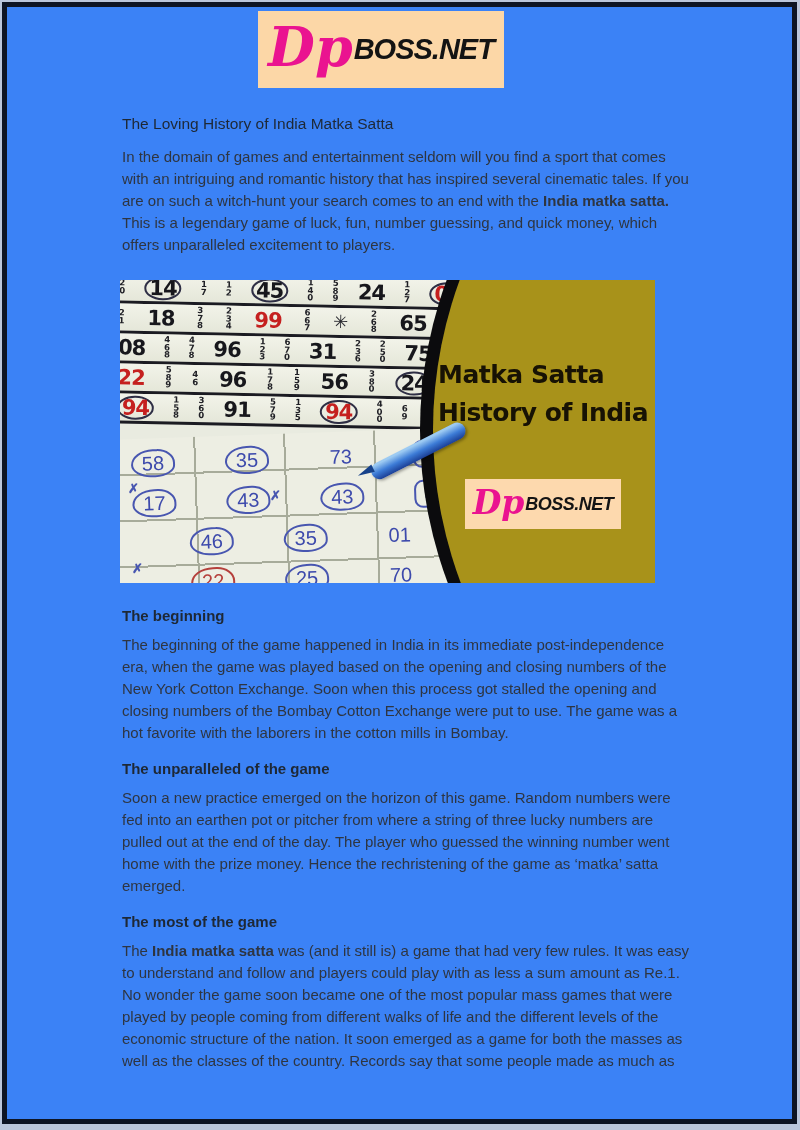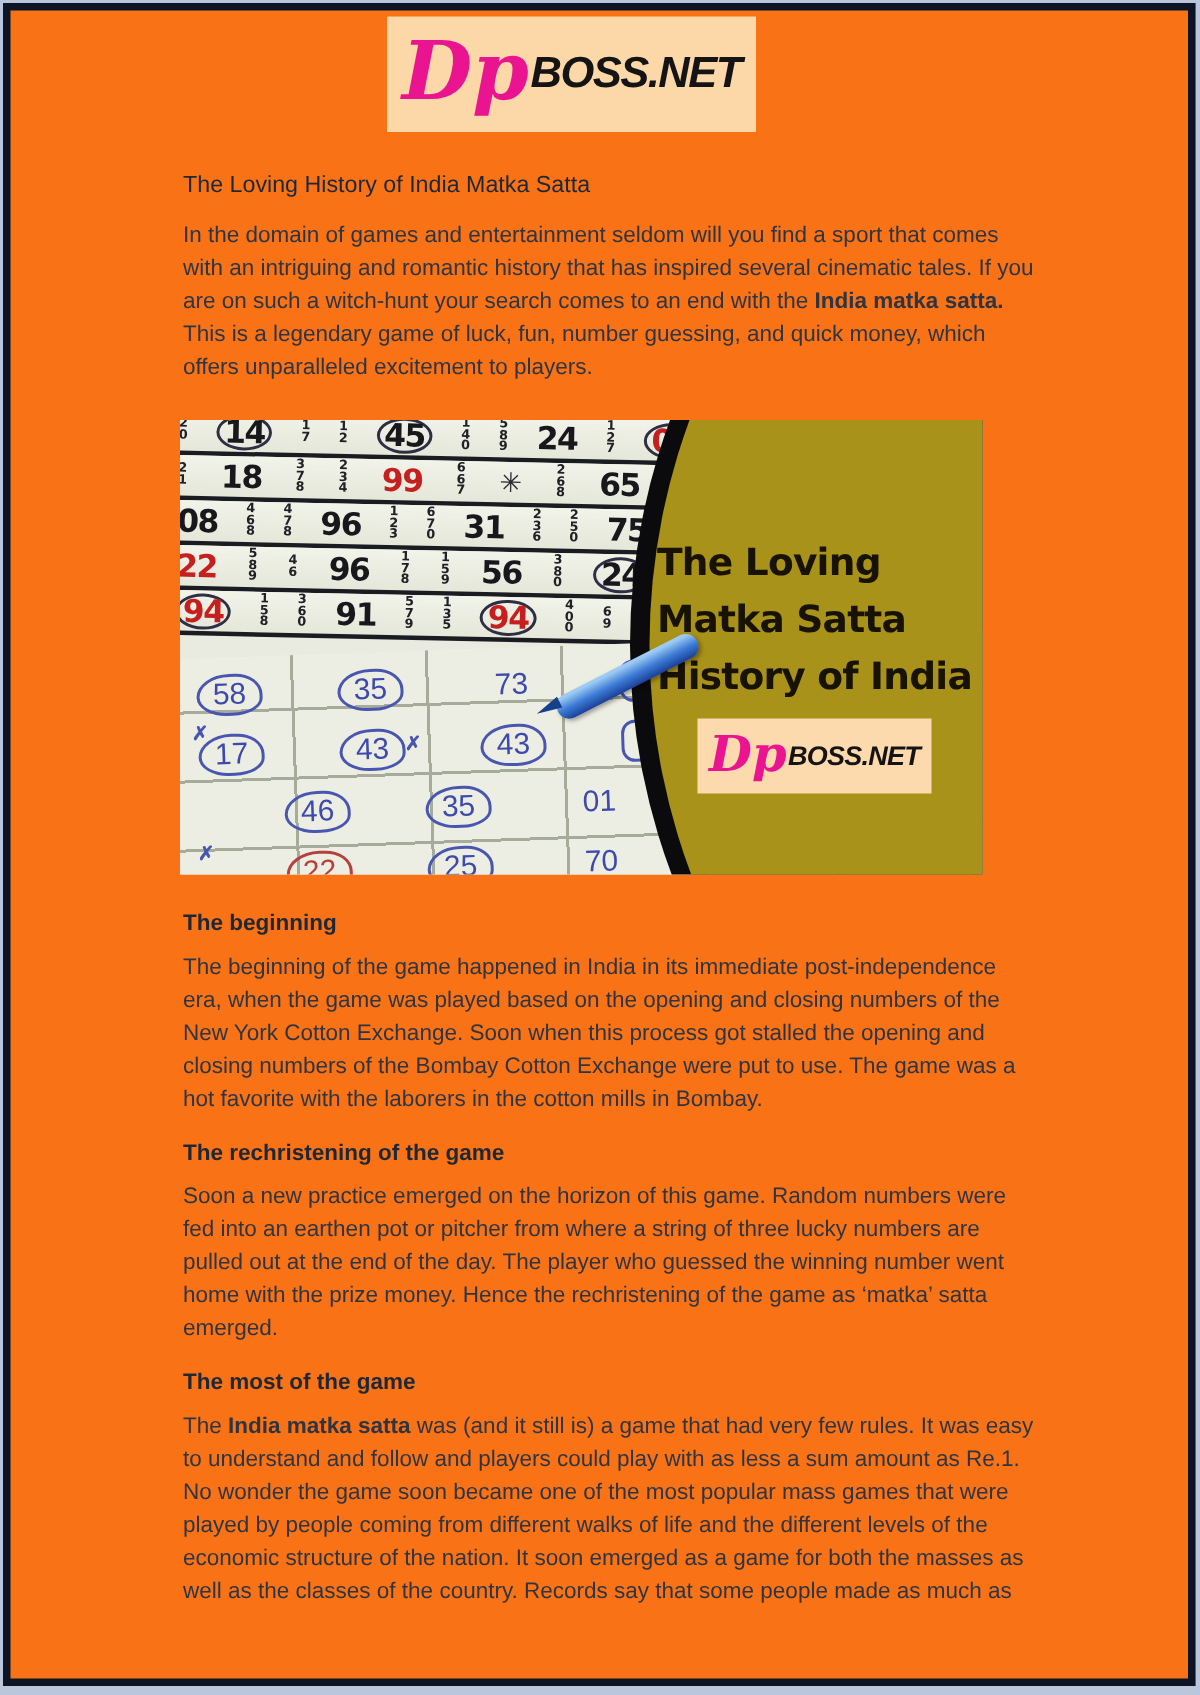--- a/index.html
+++ b/index.html
@@ -1,17 +1,17 @@
 <!DOCTYPE html>
 <html><head>
 <meta charset="utf-8">
 <style>
   html,body{margin:0;padding:0;}
   body{width:800px;height:1130px;position:relative;background:#bac6dc;font-family:"Liberation Sans",sans-serif;overflow:hidden;}
-  .frame{position:absolute;left:2px;top:2px;right:3px;bottom:6px;background:#f97316;border:5px solid #0d1424;}
+  .frame{position:absolute;left:2px;top:2px;right:3px;bottom:6px;background:#3b82f6;border:5px solid #0d1424;}
   
   .logo{position:absolute;left:251px;top:4px;width:246px;height:77px;background:#fcd7a7;display:flex;align-items:center;justify-content:center;}
   .logo-dp{color:#ea1390;font-family:"DejaVu Serif",serif;font-style:italic;font-weight:bold;font-size:54px;line-height:1;margin-right:1px;transform:translateY(-3px);}
   .logo-rest{color:#141414;font-style:italic;font-weight:800;font-size:29px;letter-spacing:-1px;text-align:right;}
   
   .content{position:absolute;left:115px;top:107px;width:572px;color:#2e3541;font-size:15px;line-height:22px;}
   .title{font-size:15.5px;line-height:20px;color:#1e2835;font-weight:normal;margin:0 0 12px;}
   .para{margin:0 0 24px;}
   .sec-h{font-weight:bold;color:#1e2835;font-size:15px;line-height:22px;margin:14px 0 7px;}
   .sec-p{margin:0 0 8px;}
@@ -365,33 +365,32 @@
       <span class="xmark xm1">✗</span>
       <span class="xmark xm2">✗</span>
       <span class="xmark xm3">✗</span>
       <div class="pen">
         <div class="pen-shaft"></div>
         <div class="pen-tip"></div>
       </div>
       <div class="circ-black"></div>
       <div class="circ-olive"></div>
       <div class="overlay-text">
-        <div>The Loving</div>
         <div>Matka Satta</div>
         <div>History of India</div>
       </div>
       <div class="overlay-logo">
         <span class="logo-dp">Dp</span>
         <span class="logo-rest">BOSS.NET</span>
       </div>
     </div>
 
     <div class="sec-h">The beginning</div>
     <p class="sec-p">The beginning of the game happened in India in its immediate post-independence era, when the game was played based on the opening and closing numbers of the New York Cotton Exchange. Soon when this process got stalled the opening and closing numbers of the Bombay Cotton Exchange were put to use. The game was a hot favorite with the laborers in the cotton mills in Bombay.</p>
 
-    <div class="sec-h">The rechristening of the game</div>
+    <div class="sec-h">The unparalleled of the game</div>
     <p class="sec-p">Soon a new practice emerged on the horizon of this game. Random numbers were fed into an earthen pot or pitcher from where a string of three lucky numbers are pulled out at the end of the day. The player who guessed the winning number went home with the prize money. Hence the rechristening of the game as ‘matka’ satta emerged.</p>
 
     <div class="sec-h">The most of the game</div>
     <p class="sec-p"><span>The </span><b class="inline">India matka satta</b><span> was (and it still is) a game that had very few rules. It was easy to understand and follow and players could play with as less a sum amount as Re.1. No wonder the game soon became one of the most popular mass games that were played by people coming from different walks of life and the different levels of the economic structure of the nation. It soon emerged as a game for both the masses as well as the classes of the country. Records say that some people made as much as</span></p>
   </div>
 
 </div>
 
 </body></html>

